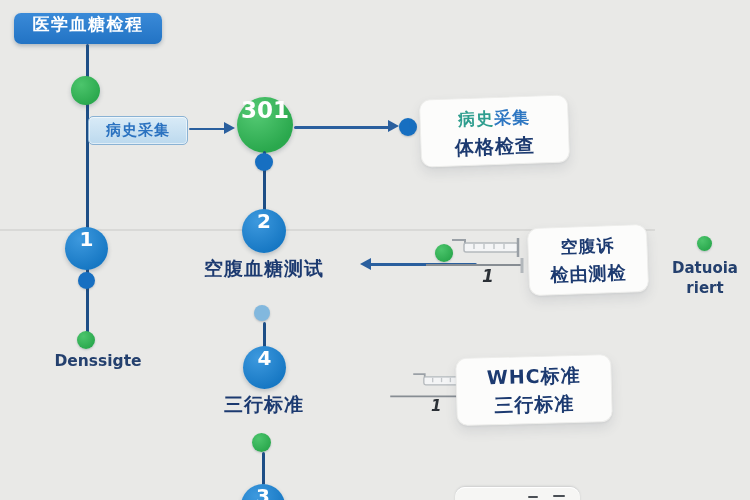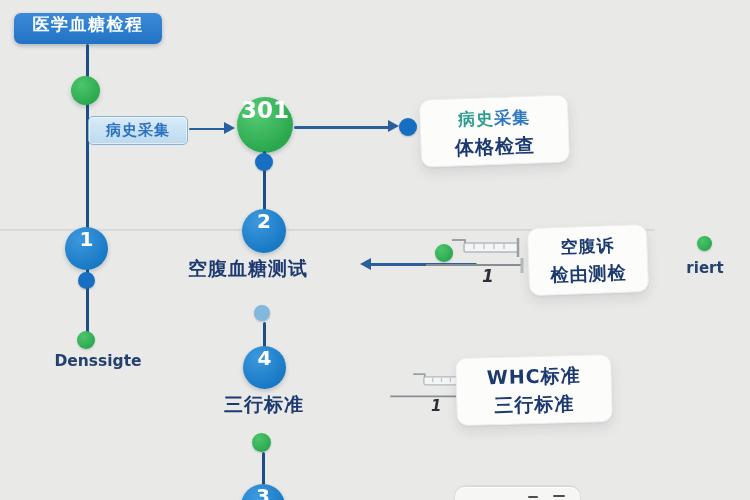--- a/index.html
+++ b/index.html
@@ -88,21 +88,21 @@
   </div>
   <div class="card-line navy">体格检查</div>
 </div>
 
 <div class="abs vline" style="left:262.5px;top:151px;height:62px;"></div>
 <div class="abs dot dot-blue" style="left:255px;top:153px;width:18px;height:18px;"></div>
 
 <div class="abs circle blue-node" style="left:242px;top:209px;width:44px;height:44px;font-size:20px;">
   <span>2</span>
 </div>
-<div class="abs step-text" style="left:124px;top:255px;width:248px;">
+<div class="abs step-text" style="left:140px;top:255px;width:248px;">
   <div>空腹血糖测试</div>
 </div>
 <div class="abs dot dot-lightblue" style="left:254px;top:305px;width:16px;height:16px;"></div>
 
 <div class="abs vline" style="left:262.5px;top:322px;height:27px;"></div>
 
 <div class="abs circle blue-node" style="left:243px;top:346px;width:43px;height:43px;font-size:20px;">
   <span>4</span>
 </div>
 <div class="abs step-text" style="left:150px;top:391px;width:228px;">
@@ -141,20 +141,21 @@
   <text x="58" y="49" font-size="17" font-weight="bold" font-style="italic" fill="#2b3036">1</text>
 </svg>
 
 <div class="abs card" style="left:528px;top:226px;width:118px;height:66px;transform:rotate(-2deg);">
   <div class="card-line navy" style="font-size:17px;">空腹诉</div>
   <div class="card-line navy" style="font-size:18px;">检由测检</div>
 </div>
 
 <div class="abs dot dot-green" style="left:697px;top:236px;width:15px;height:15px;"></div>
 <div class="abs note" style="left:660px;top:258px;width:90px;font-size:15px;line-height:20px;">
+  <div>Datuoia</div>
   <div>riert</div>
 </div>
 
 <svg class="abs" style="left:388px;top:368px;" width="100" height="46" viewBox="0 0 112 52">
   <path d="M28 7 h13 v7" stroke="#9aa0a6" fill="none" stroke-width="2"></path>
   <rect x="40" y="10" width="54" height="9" rx="2" fill="#f4f5f6" stroke="#b4b9bd" stroke-width="1.5"></rect>
   <line x1="50" y1="11" x2="50" y2="16" stroke="#c3c7ca" stroke-width="1.5"></line>
   <line x1="60" y1="11" x2="60" y2="16" stroke="#c3c7ca" stroke-width="1.5"></line>
   <line x1="70" y1="11" x2="70" y2="16" stroke="#c3c7ca" stroke-width="1.5"></line>
   <line x1="80" y1="11" x2="80" y2="16" stroke="#c3c7ca" stroke-width="1.5"></line>

